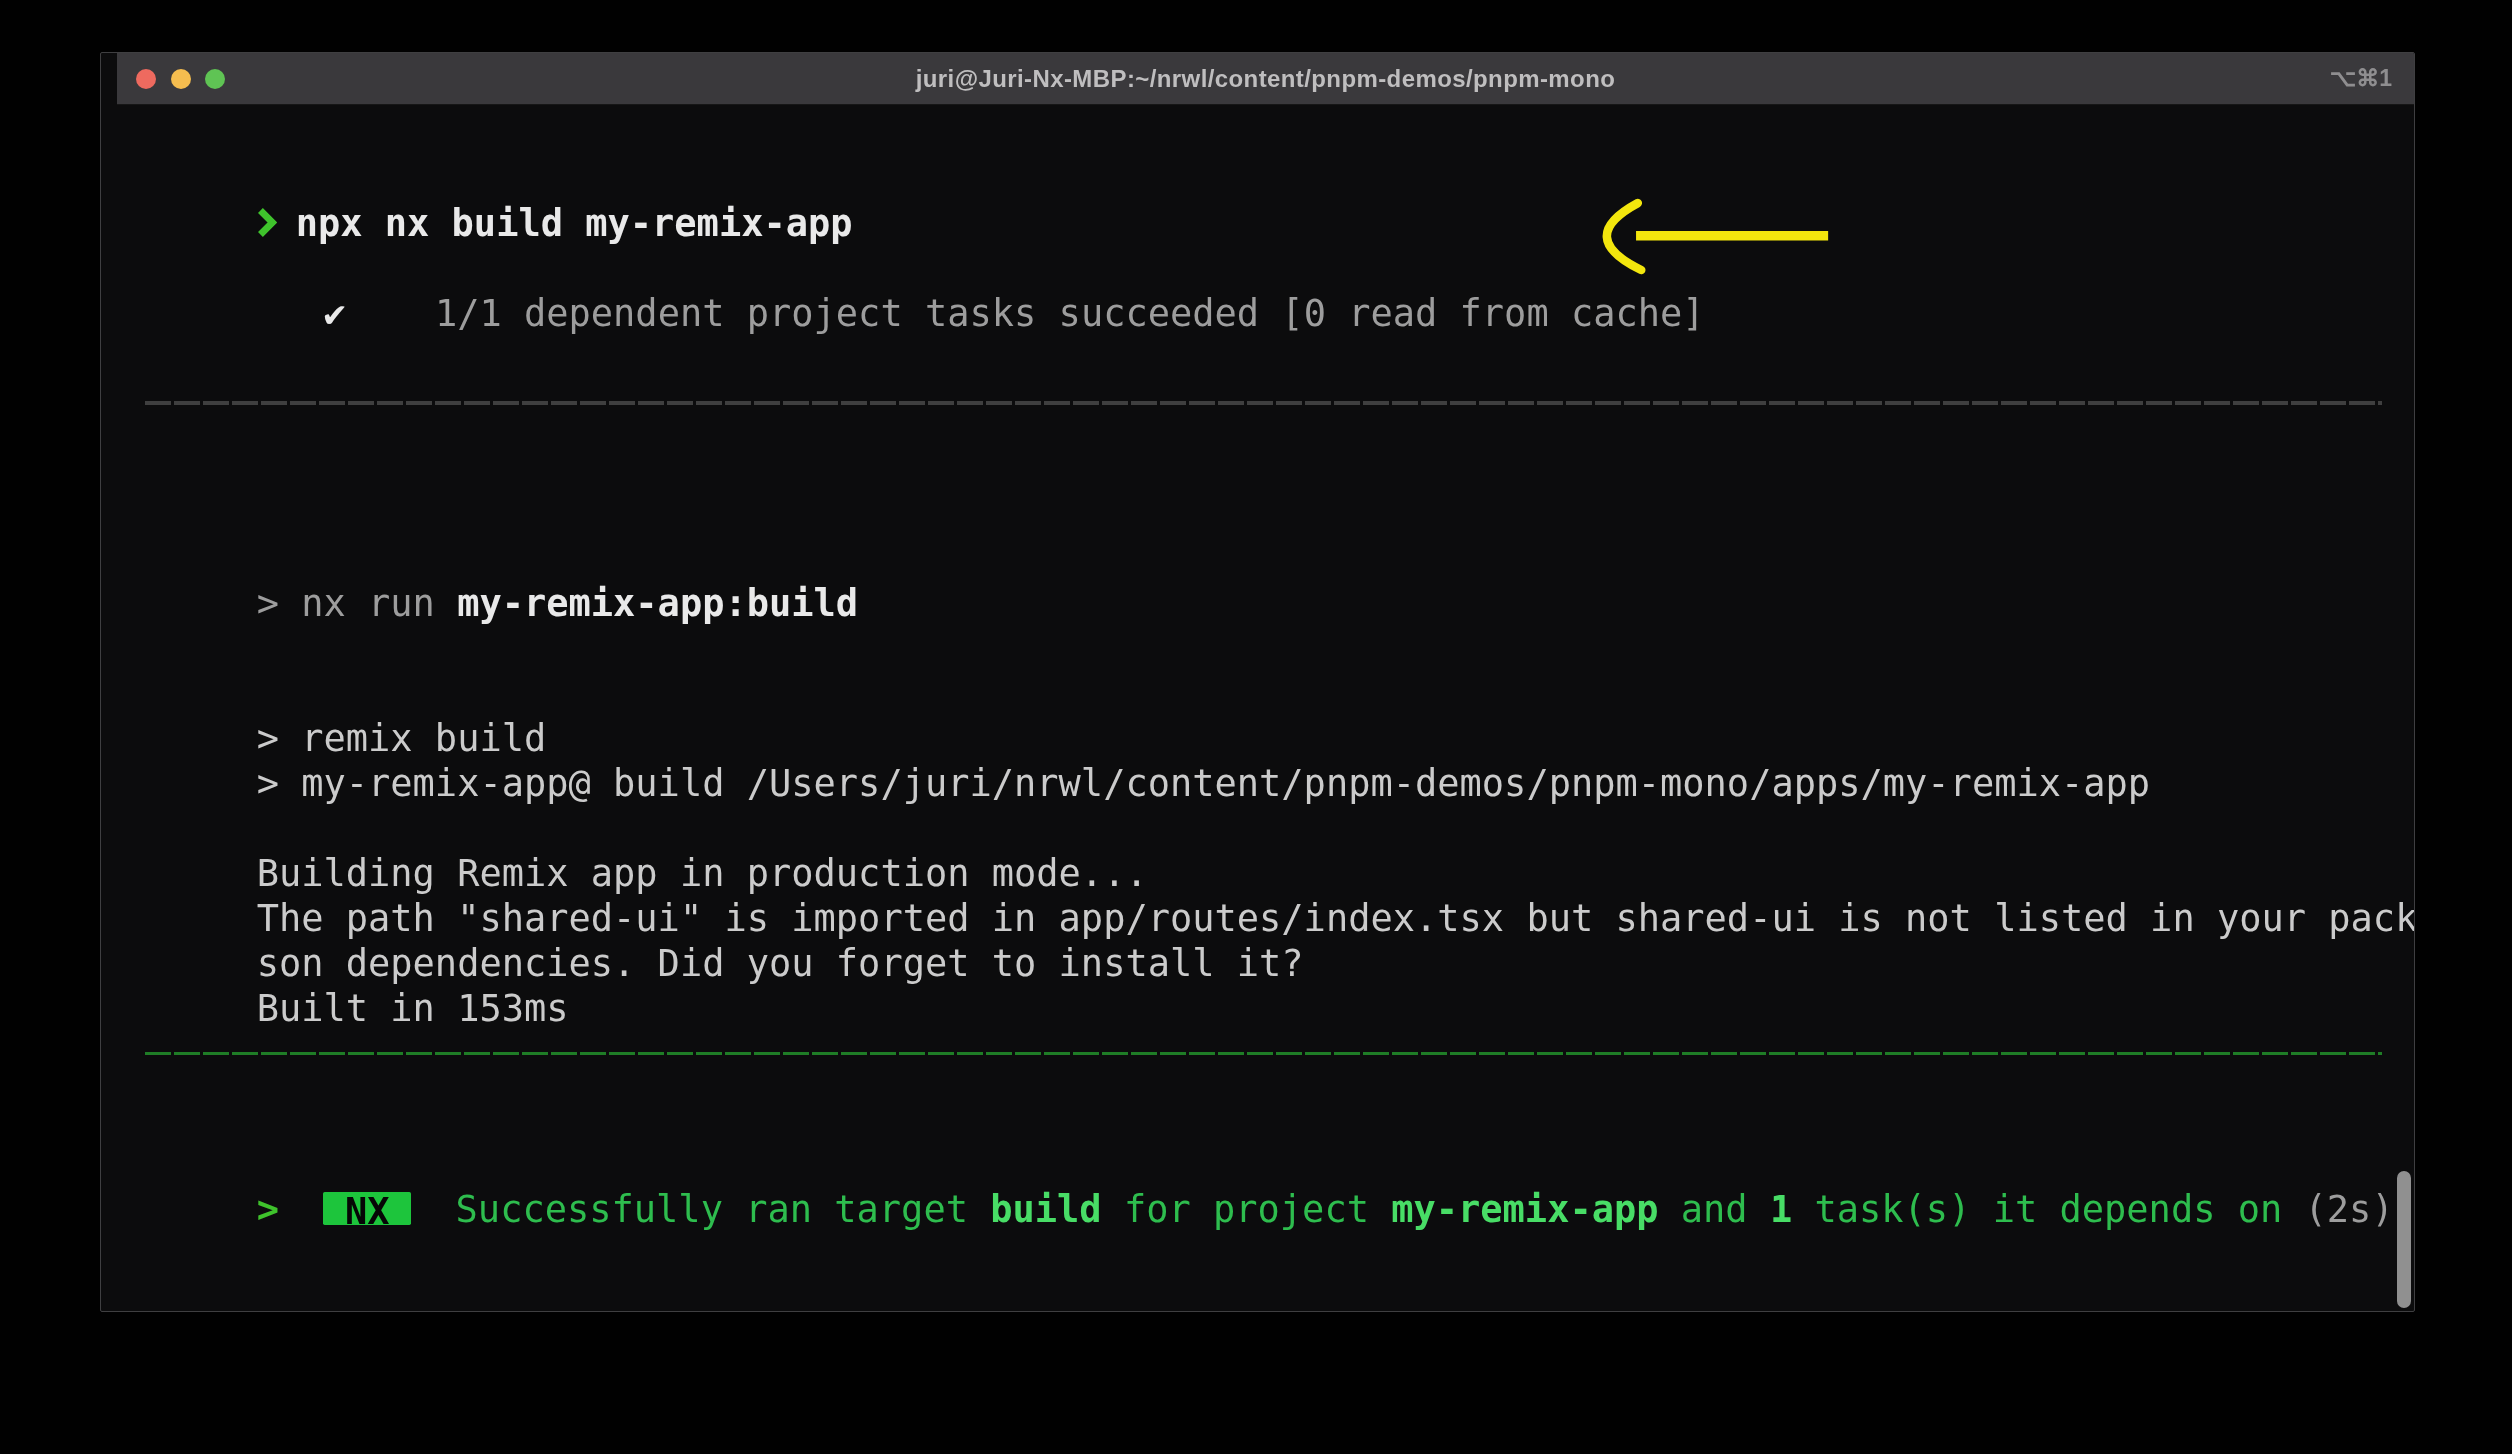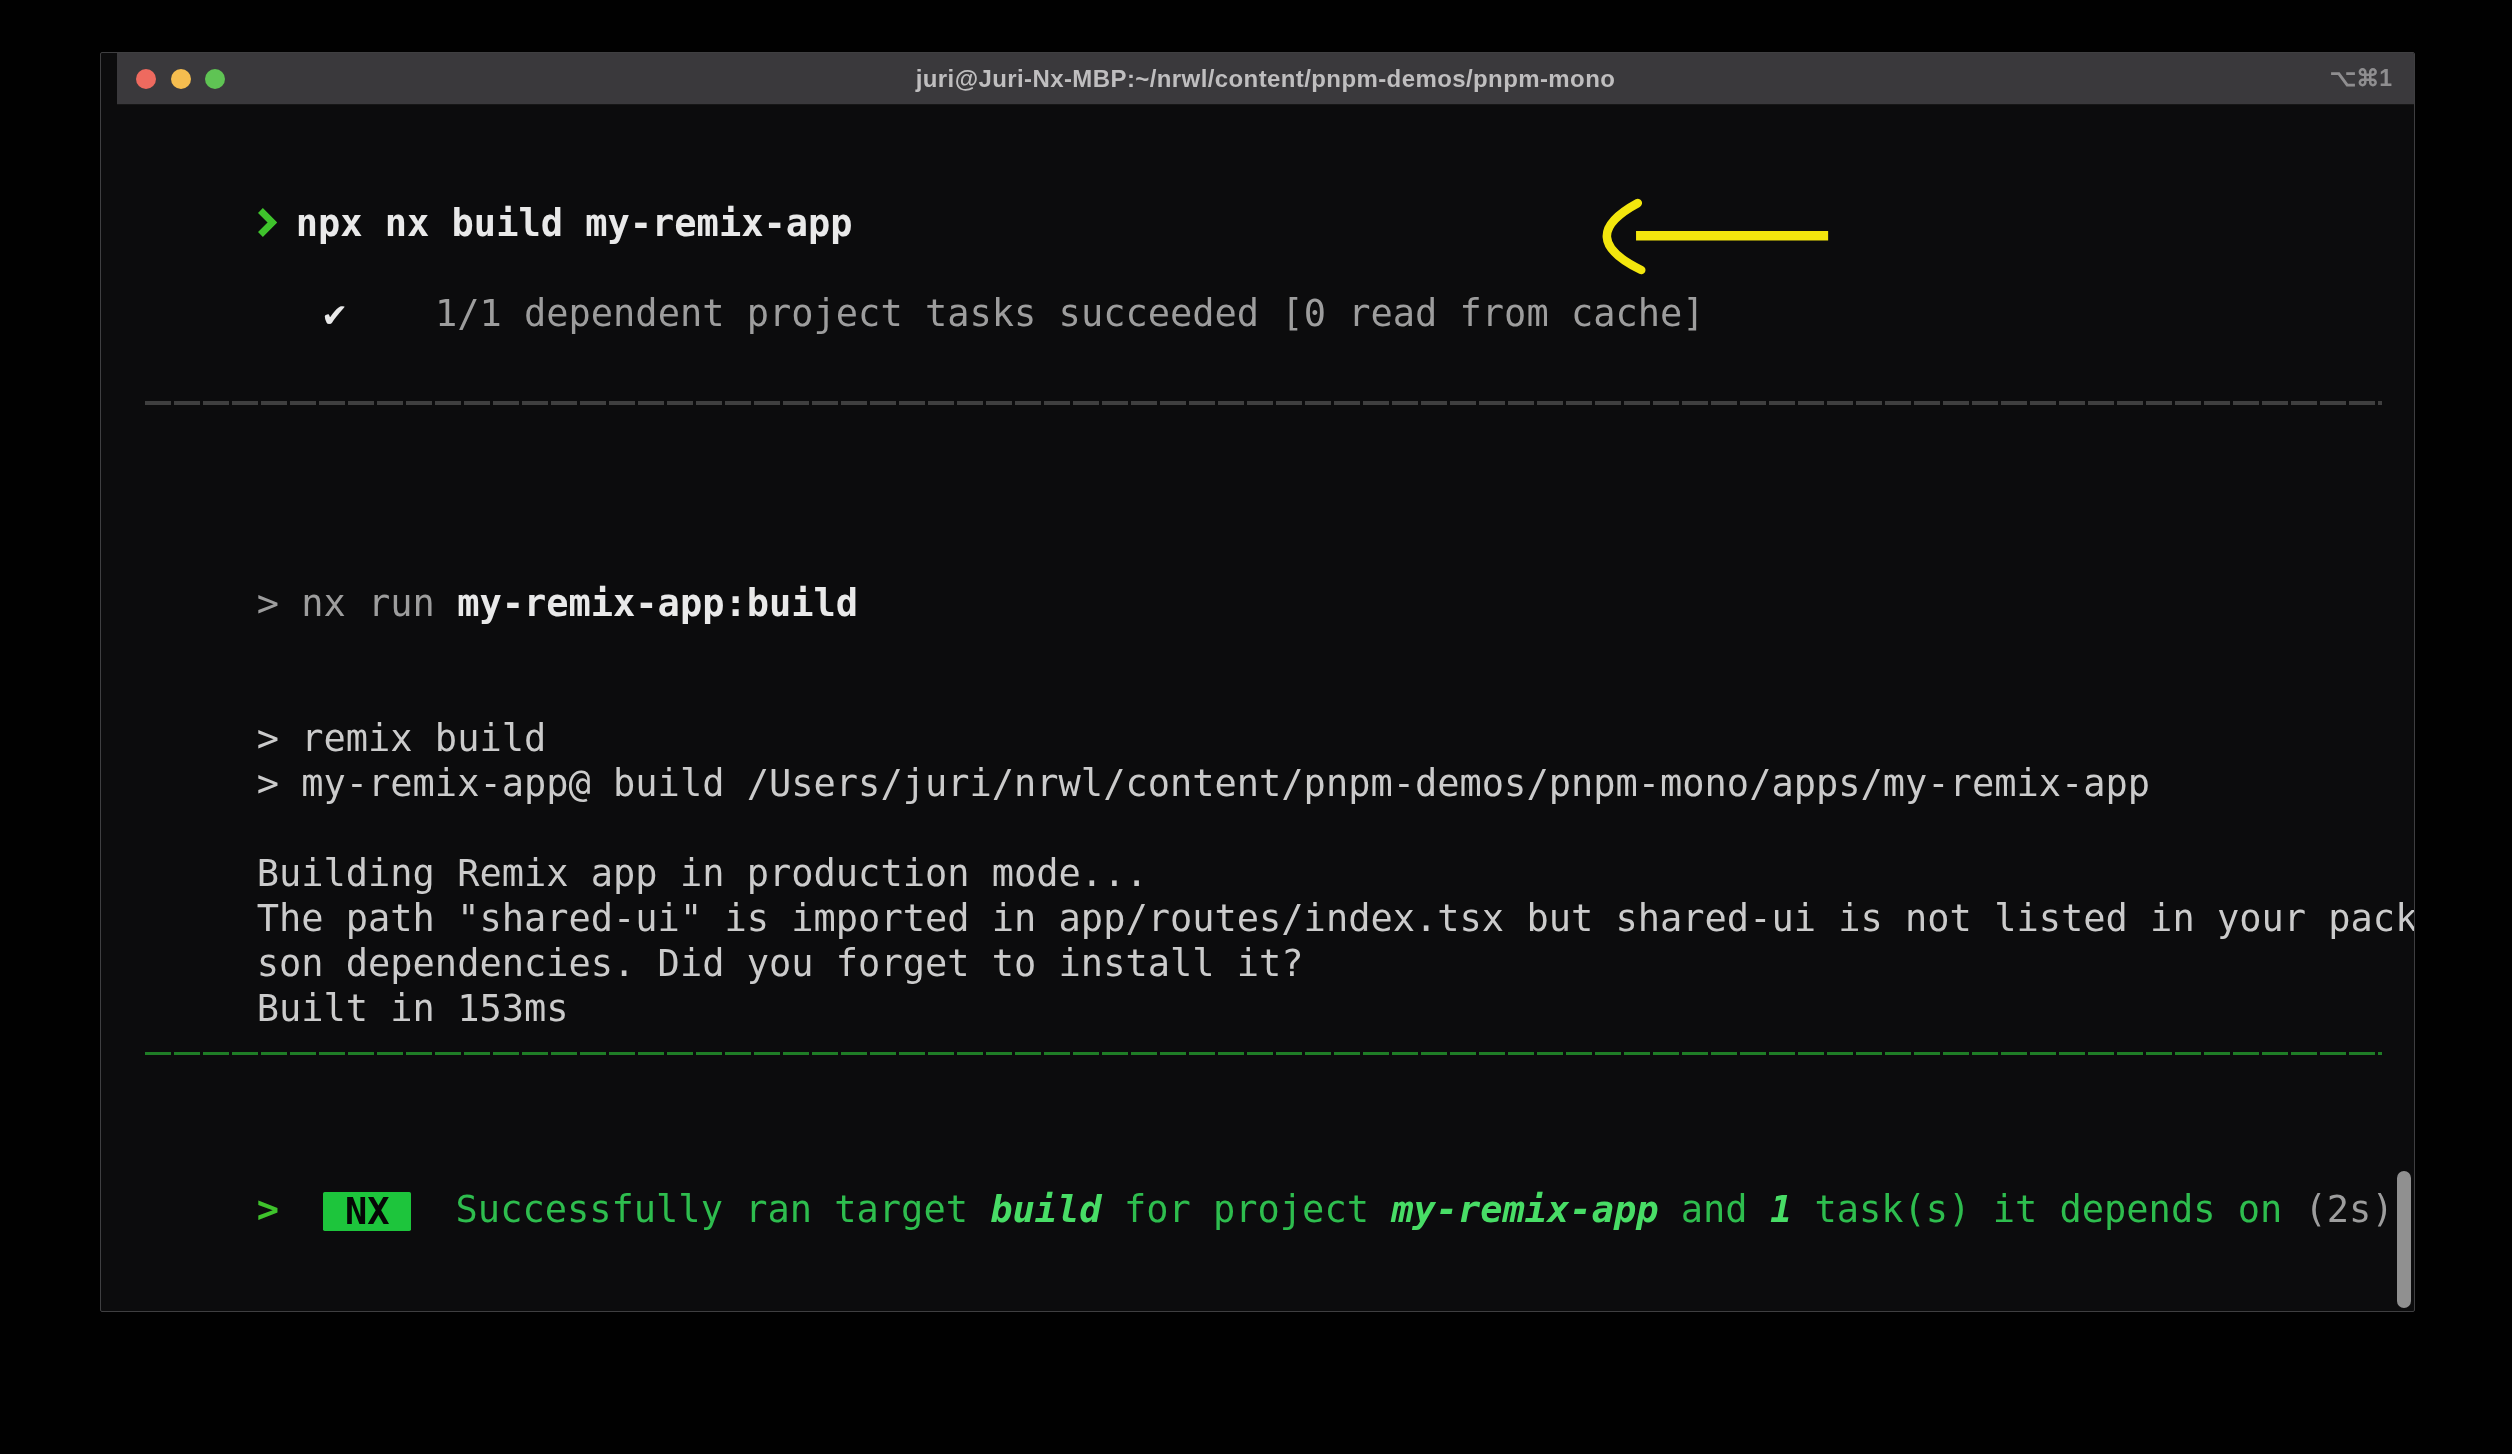--- a/index.html
+++ b/index.html
@@ -41,24 +41,24 @@
   }
   .row{height:45px;white-space:pre;}
   .chev{display:inline-block;width:39px;}
   .chev svg{vertical-align:-3.4px;}
   .b{font-weight:bold;}
   .white{color:var(--white);}
   .gray{color:var(--gray);}
   .light-t{color:var(--light);}
   .green-t{color:var(--green);font-weight:bold;}
   .okg{color:var(--ok_green);}
-  .okgb{color:var(--ok_green_bright);font-weight:bold;font-style:italic;}
+  .okgb{color:var(--ok_green_bright);font-weight:bold;}
   .badge{
     display:inline-block;background:var(--badge_green);color:#060606;font-weight:bold;
-    padding:0 21.5px;line-height:39px;height:39px;vertical-align:-1.7px;border-radius:1.7px;
+    padding:0 21.5px;line-height:39px;height:33px;vertical-align:-1.7px;border-radius:1.7px;
   }
   .sep{height:3.4px;margin:20.6px 0 0 22px;width:2237px;
     background:repeating-linear-gradient(to right,var(--sep_gray) 0 26px,transparent 26px 29px);}
   .sep.green{background:repeating-linear-gradient(to right,var(--sep_green) 0 26px,transparent 26px 29px);}
   .scroll-thumb{position:absolute;right:3.4px;bottom:3.4px;width:13.7px;height:137px;
     background:var(--scrollbar);border-radius:7.7px;}
   .annot{position:absolute;left:1564px;top:191px;}
 </style>
 </head>
 <body>

